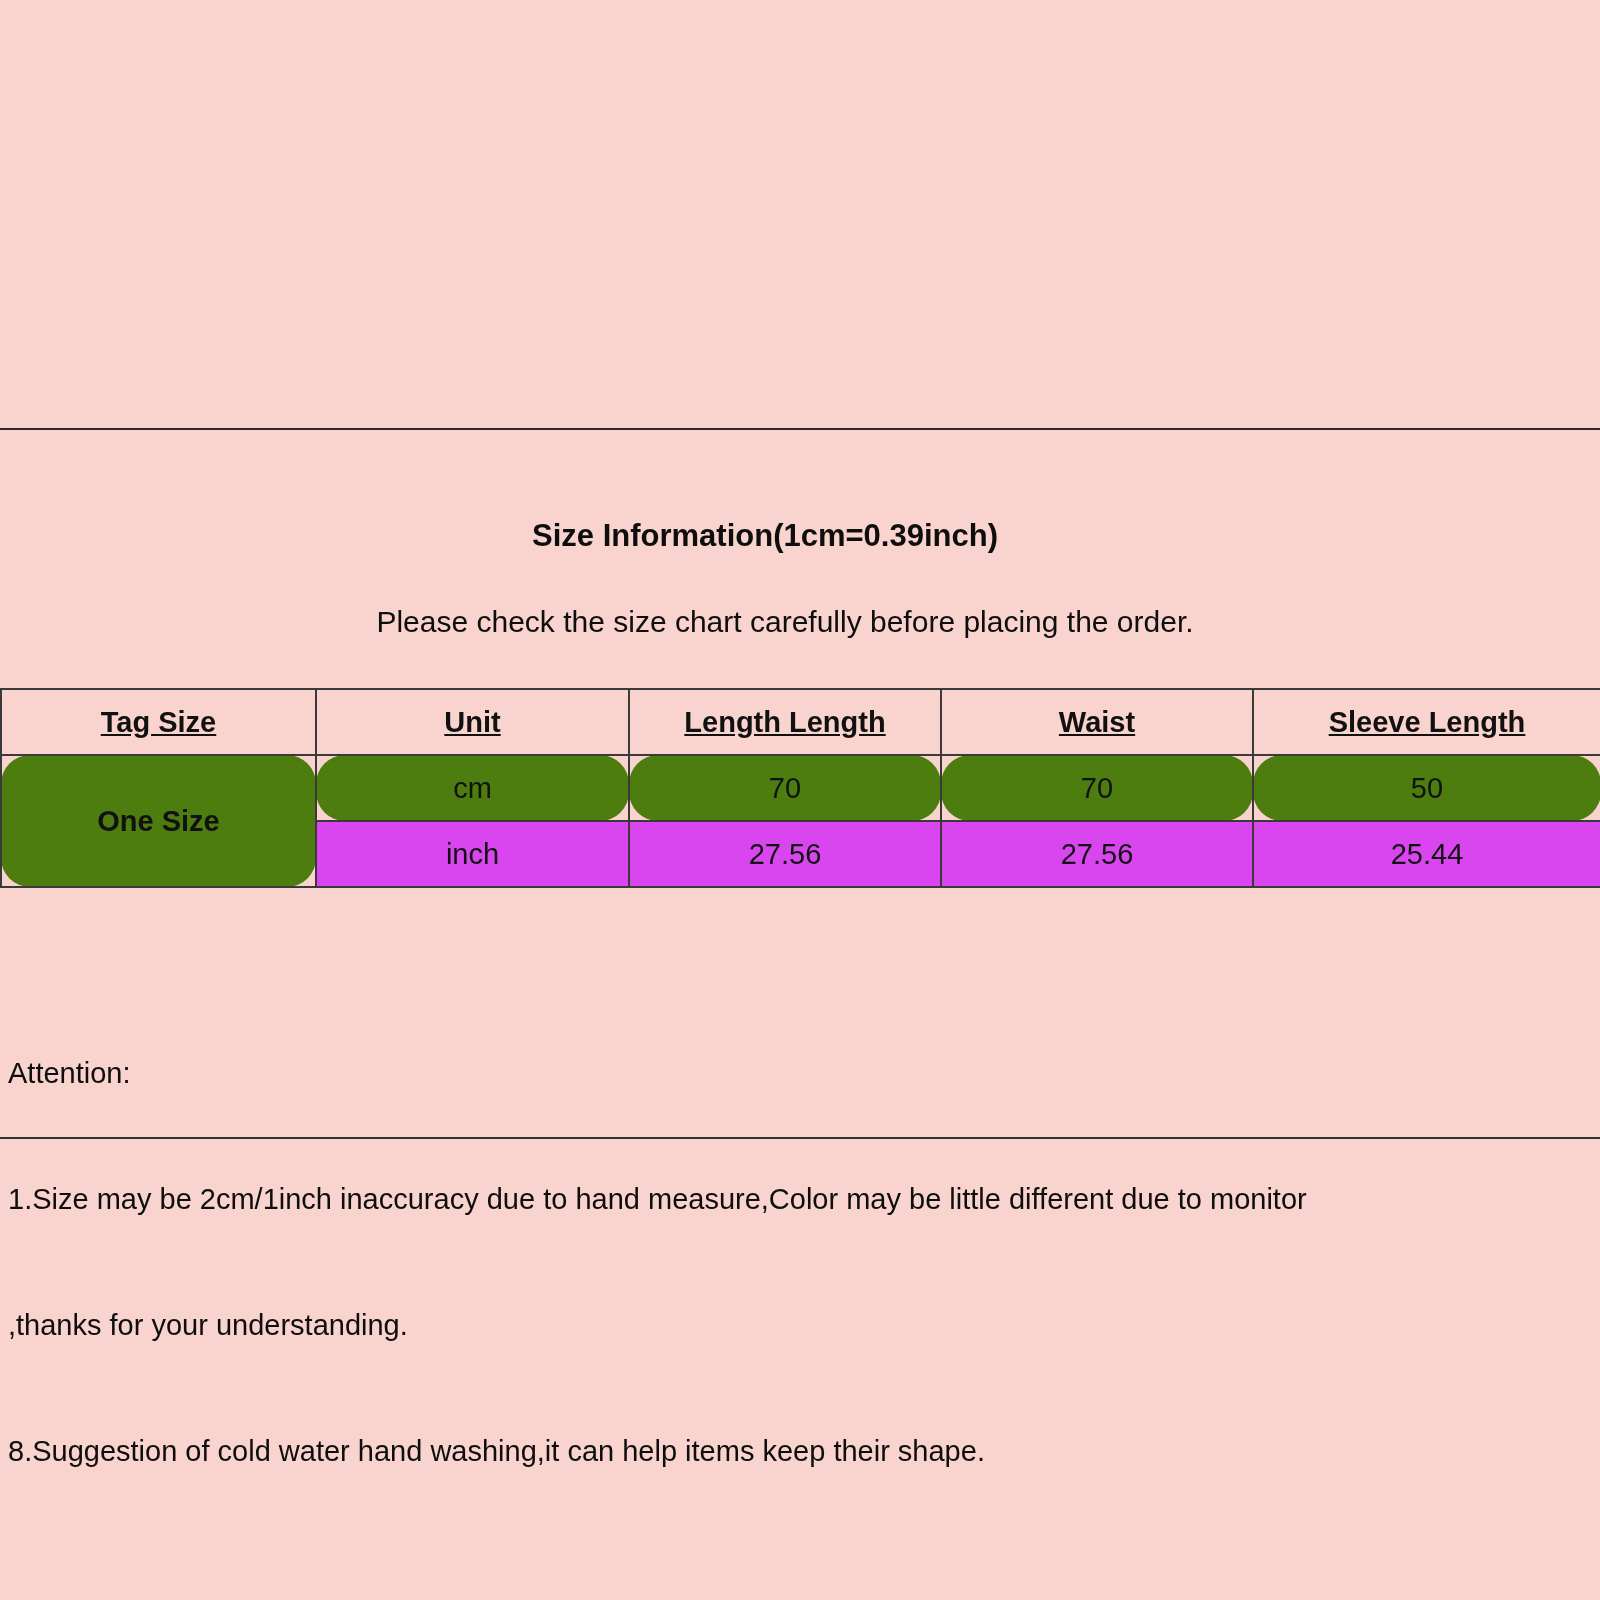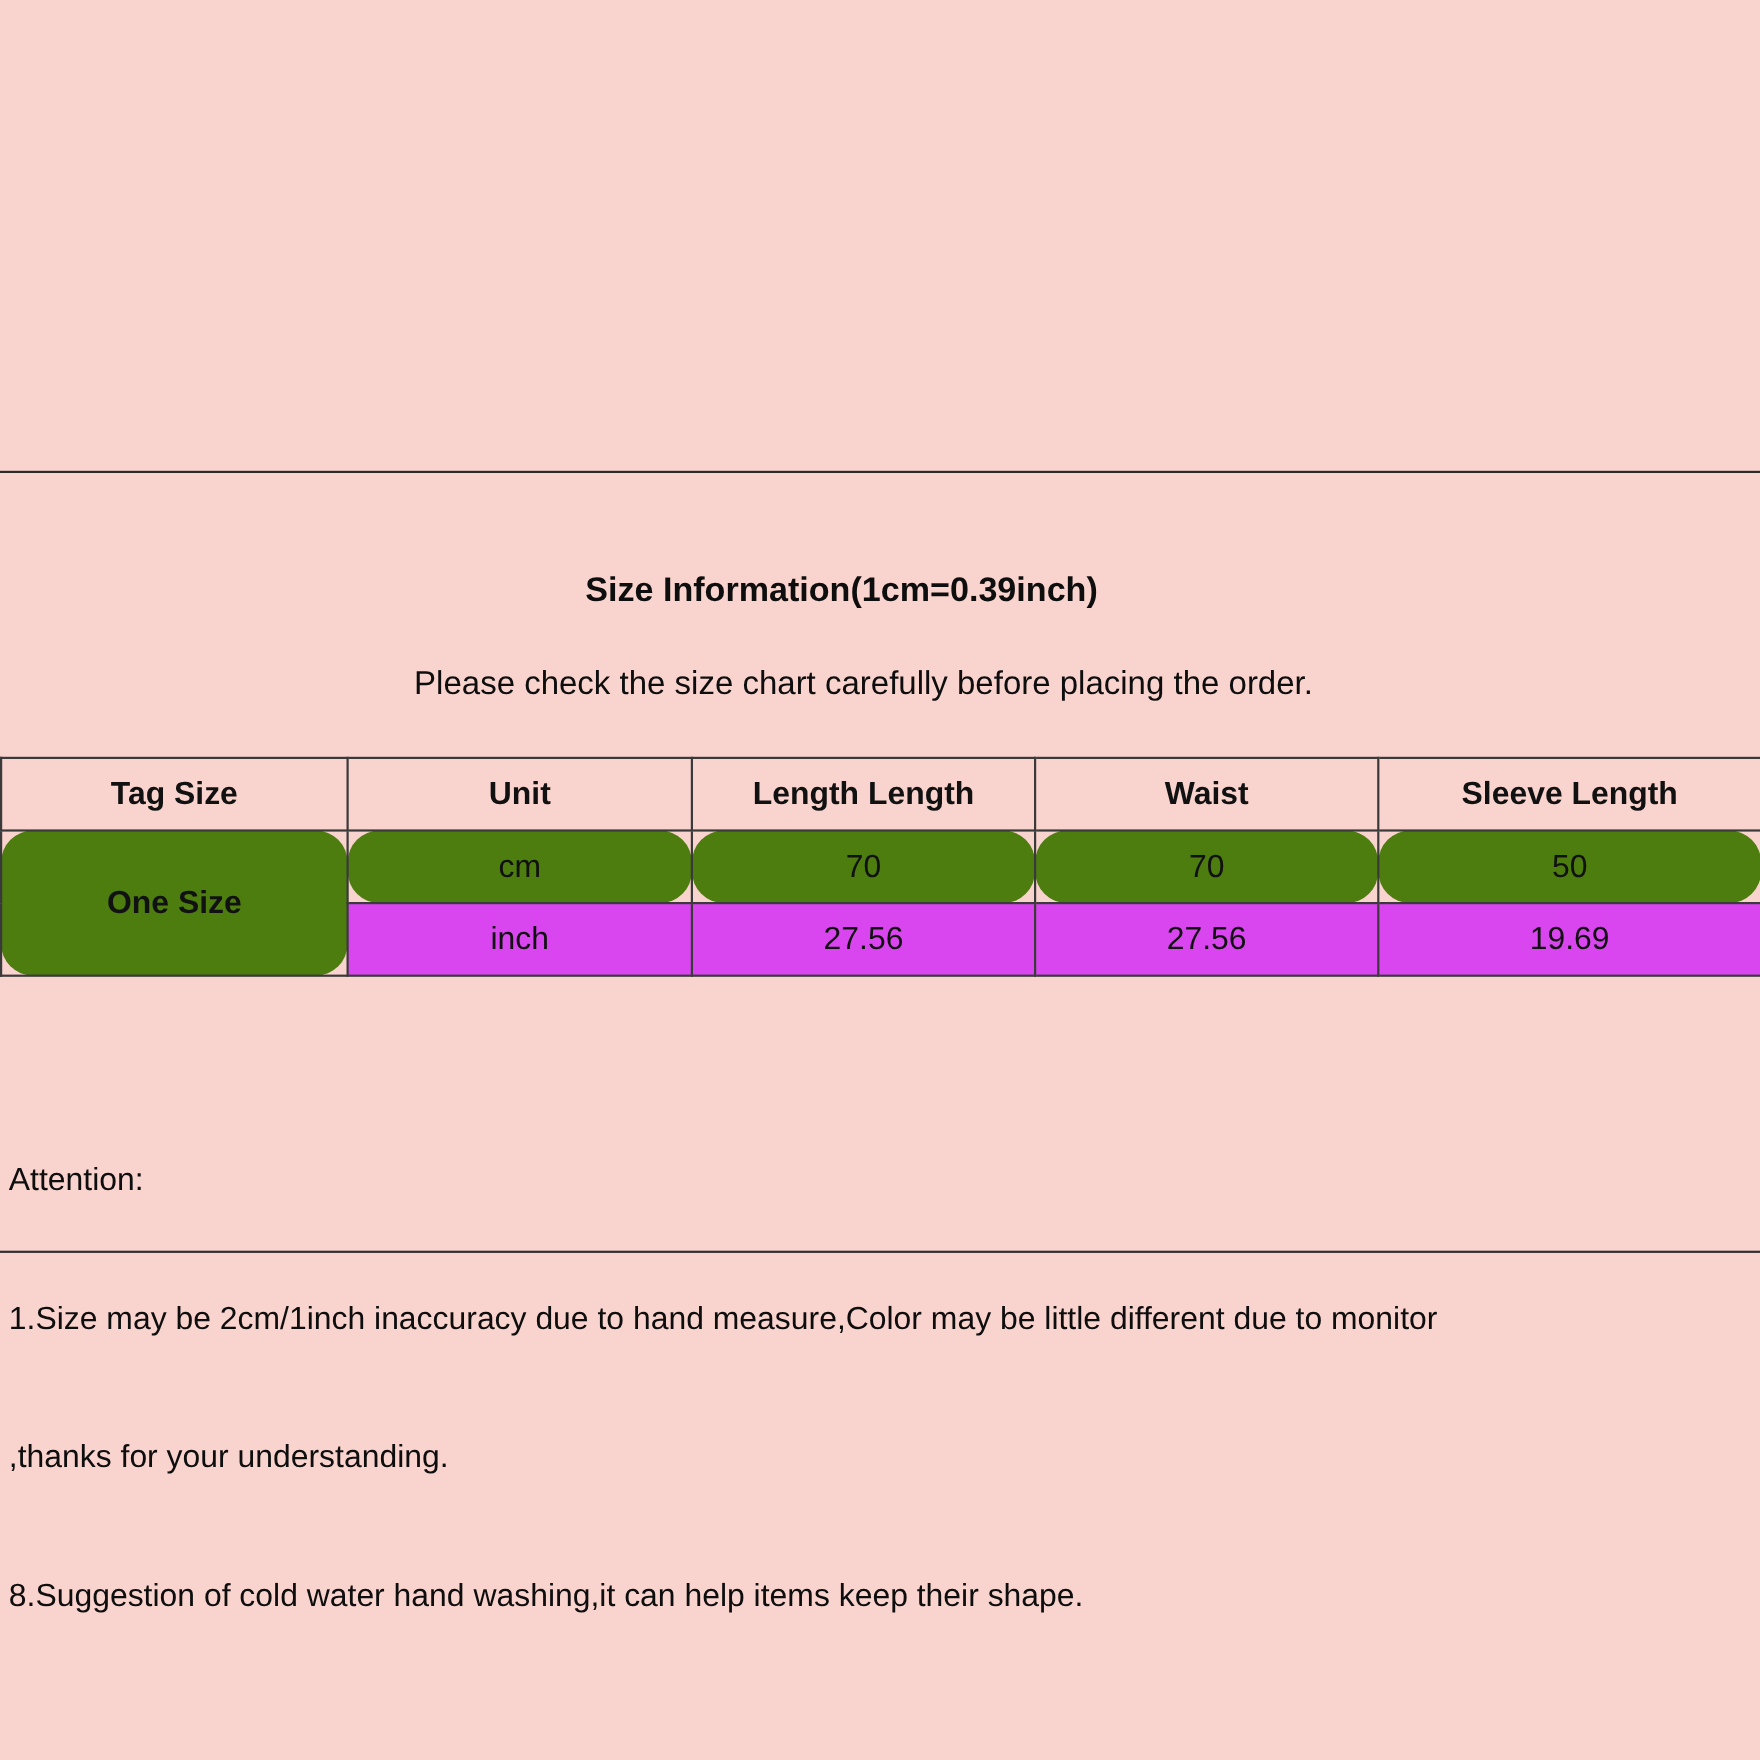--- a/index.html
+++ b/index.html
@@ -66,20 +66,21 @@
     text-align: center;
     font-size: 29px;
     padding: 0;
     height: 64px;
     color: #111;
   }
   .size-table th {
     font-weight: bold;
     background: #f9d3cd;
     height: 64px;
+    text-decoration: underline;
   }
   .col-tag   { width: 315px; }
   .col-unit  { width: 313px; }
   .col-dress { width: 312px; }
   .col-waist { width: 312px; }
   .col-sleeve{ width: 348px; }
 
   .tag-cell {
     font-weight: bold;
     font-size: 31px;
@@ -148,21 +149,21 @@
         <td class="tag-cell" rowspan="2">One Size</td>
         <td>cm</td>
         <td>70</td>
         <td>70</td>
         <td>50</td>
       </tr>
       <tr class="row-inch">
         <td>inch</td>
         <td>27.56</td>
         <td>27.56</td>
-        <td>19.69</td>
+        <td>25.44</td>
       </tr>
     </tbody>
   </table>
 
   <div class="attention">
     <div>Attention:</div>
     <div>1.Size may be 2cm/1inch inaccuracy due to hand measure,Color may be little different due to monitor</div>
     <div>,thanks for your understanding.</div>
     <div>8.Suggestion of cold water hand washing,it can help items keep their shape.</div>
   </div>

